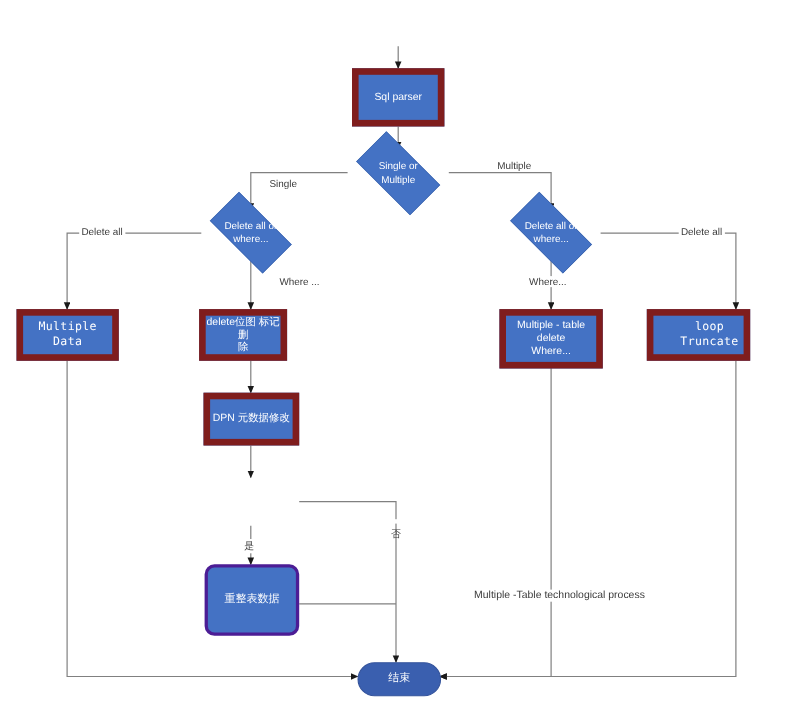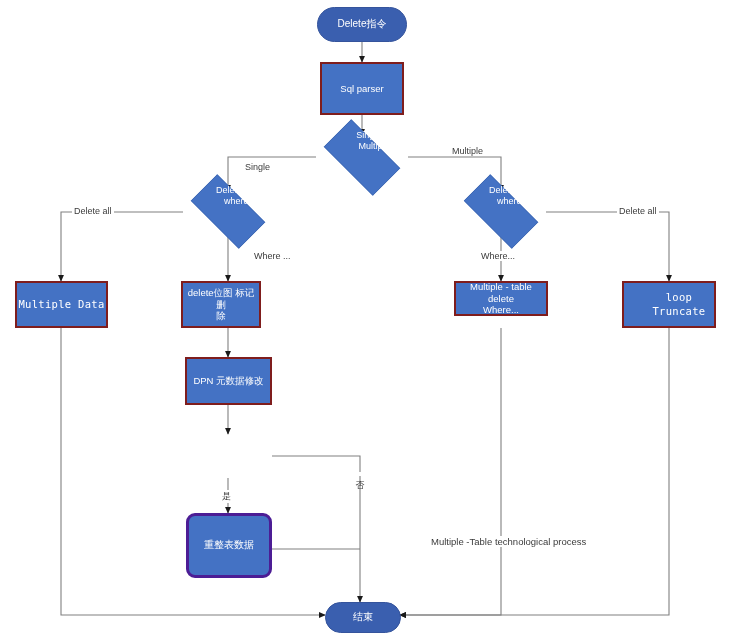--- a/index.html
+++ b/index.html
@@ -30,21 +30,21 @@
     display: flex;
     align-items: center;
     justify-content: center;
     text-align: center;
     color: #ffffff;
     line-height: 1.25;
     z-index: 3;
   }
   .node.process {
     background: #4472C4;
-    border: 2px solid #7f1d1d;
+    border: 6px solid #7f1d1d;
     font-size: 9.5px;
   }
   .node.terminator {
     background: #3A5FAF;
     border: 1px solid #35549c;
     font-size: 10px;
   }
   .node.rounded {
     background: #4472C4;
     border: 3px solid #4c1d95;
@@ -66,26 +66,26 @@
     top: 0;
     width: 100%;
     height: 100%;
     background: #4472C4;
     transform: rotate(45deg) scale(0.707);
     border: 1px solid #3a63ad;
     box-sizing: border-box;
   }
   .diamond .dlabel {
     position: absolute;
-    left: 12px;
+    left: 0;
     top: 0;
     width: 100%;
     height: 100%;
     display: flex;
-    align-items: flex-start;
+    align-items: center;
     justify-content: center;
     text-align: center;
     color: #ffffff;
     font-size: 9px;
     line-height: 1.25;
     z-index: 4;
   }
   .edge-label {
     position: absolute;
     color: #3b3b3b;
@@ -150,23 +150,20 @@
       <path d="M272,549 L360,549" marker-end="none"></path>
 
       <path d="M61,328 L61,615 L325,615"></path>
 
       <path d="M501,328 L501,615 L400,615"></path>
 
       <path d="M669,328 L669,615 L400,615"></path>
     </g>
   </svg>
 
-  <div class="node terminator" style="left:317px; top:7px; width:90px; height:35px; border-radius:18px;">
-    <span>Delete指令</span>
-  </div>
 
   <div class="node process" style="left:320px; top:62px; width:84px; height:53px;">
     <span>Sql parser</span>
   </div>
 
   <div class="diamond" style="left:313px; top:130px; width:98px; height:55px;">
     <div class="shape"></div>
     <div class="dlabel">
       <div>
         <div>Single or</div>
@@ -199,29 +196,29 @@
     <span>Multiple Data</span>
   </div>
 
   <div class="node process" style="left:181px; top:281px; width:80px; height:47px;">
     <div>
       <div>delete位图 标记删</div>
       <div>除</div>
     </div>
   </div>
 
-  <div class="node process" style="left:454px; top:281px; width:94px; height:35px;">
+  <div class="node process" style="left:454px; top:281px; width:94px; height:54px;">
     <div>
       <div>Multiple - table</div>
       <div>delete</div>
       <div>Where...</div>
     </div>
   </div>
 
-  <div class="node process mono" style="left:622px; top:281px; width:94px; height:47px;padding-left:20px;">
+  <div class="node process mono" style="left:588px; top:281px; width:94px; height:47px;padding-left:20px;">
     <span>loop Truncate</span>
   </div>
 
   <div class="node process" style="left:185px; top:357px; width:87px; height:48px; font-size:9.5px;">
     <span>DPN 元数据修改</span>
   </div>
 
 
   <div class="node rounded" style="left:186px; top:513px; width:86px; height:65px;">
     <span>重整表数据</span>

